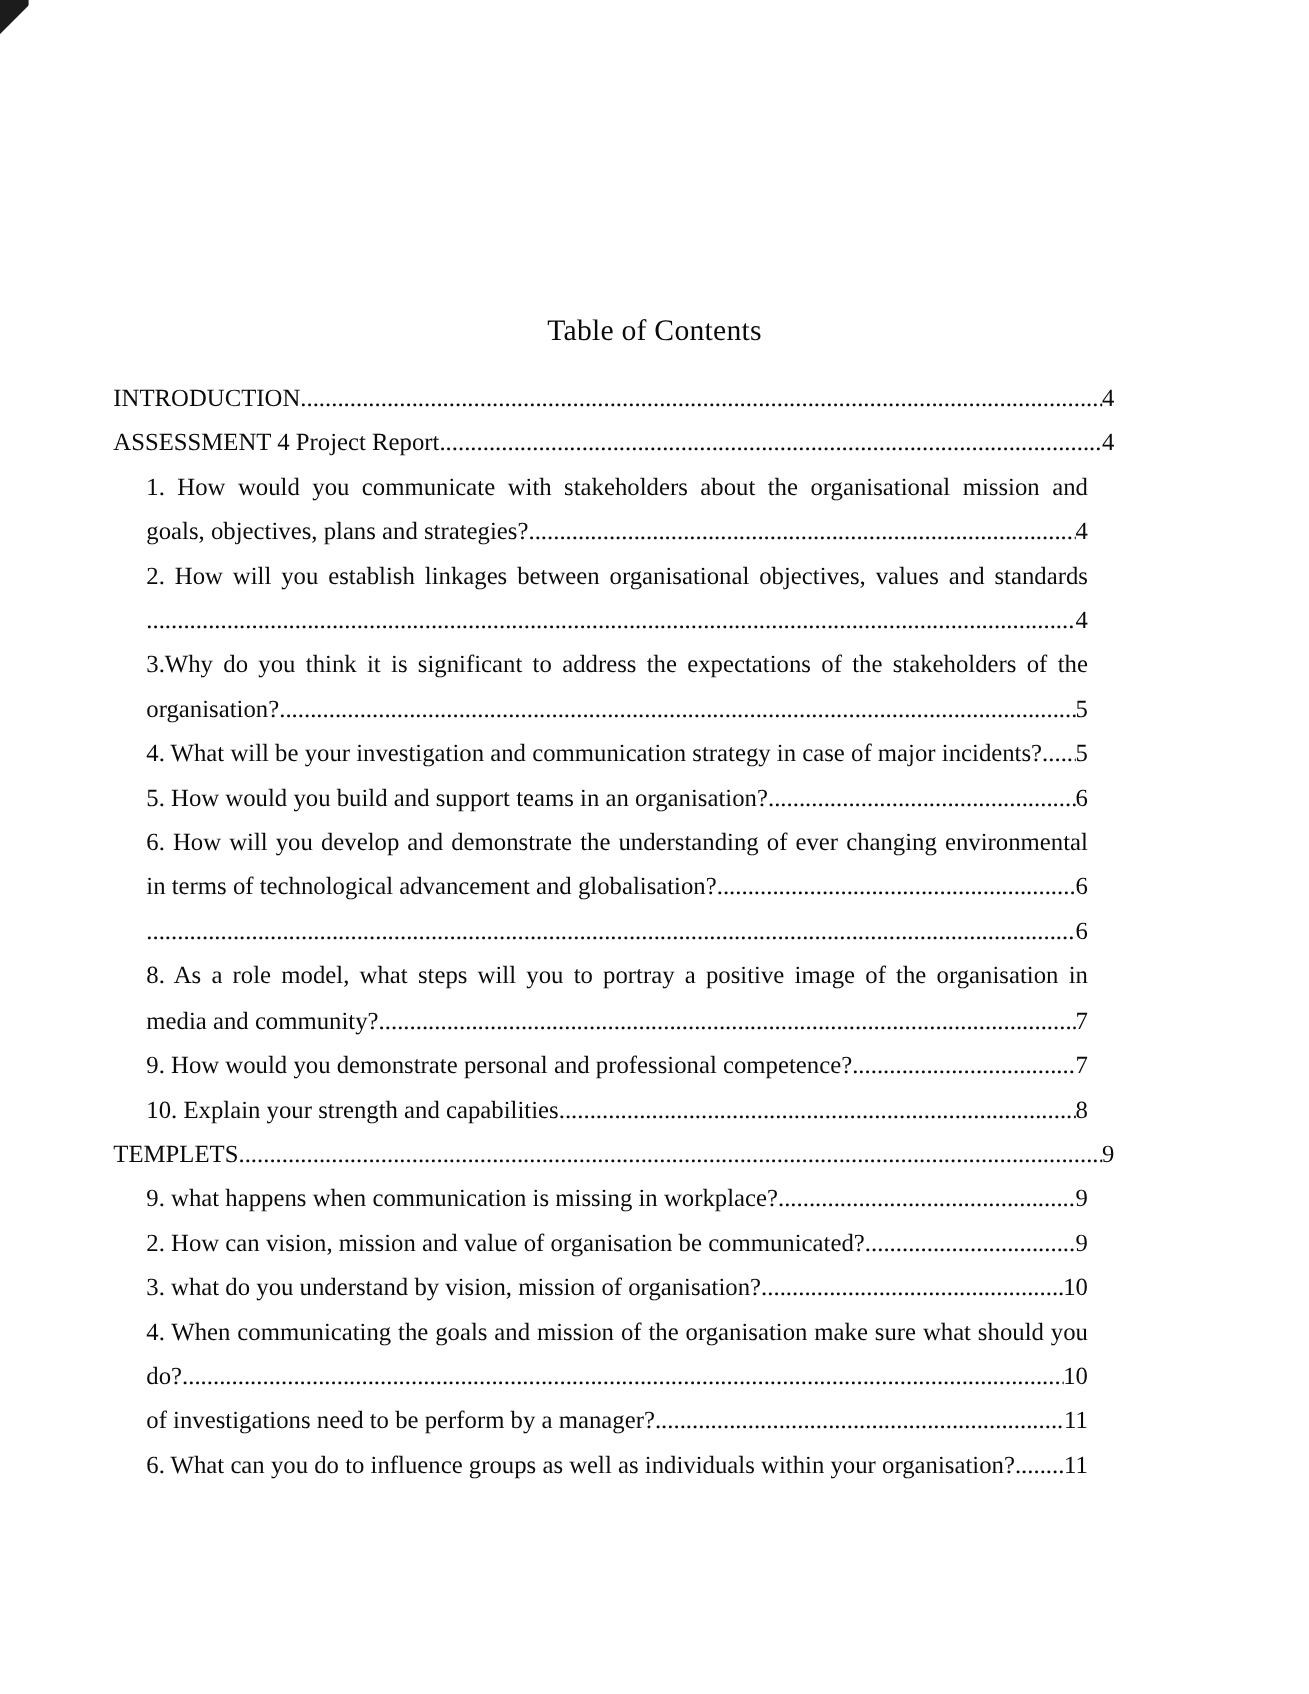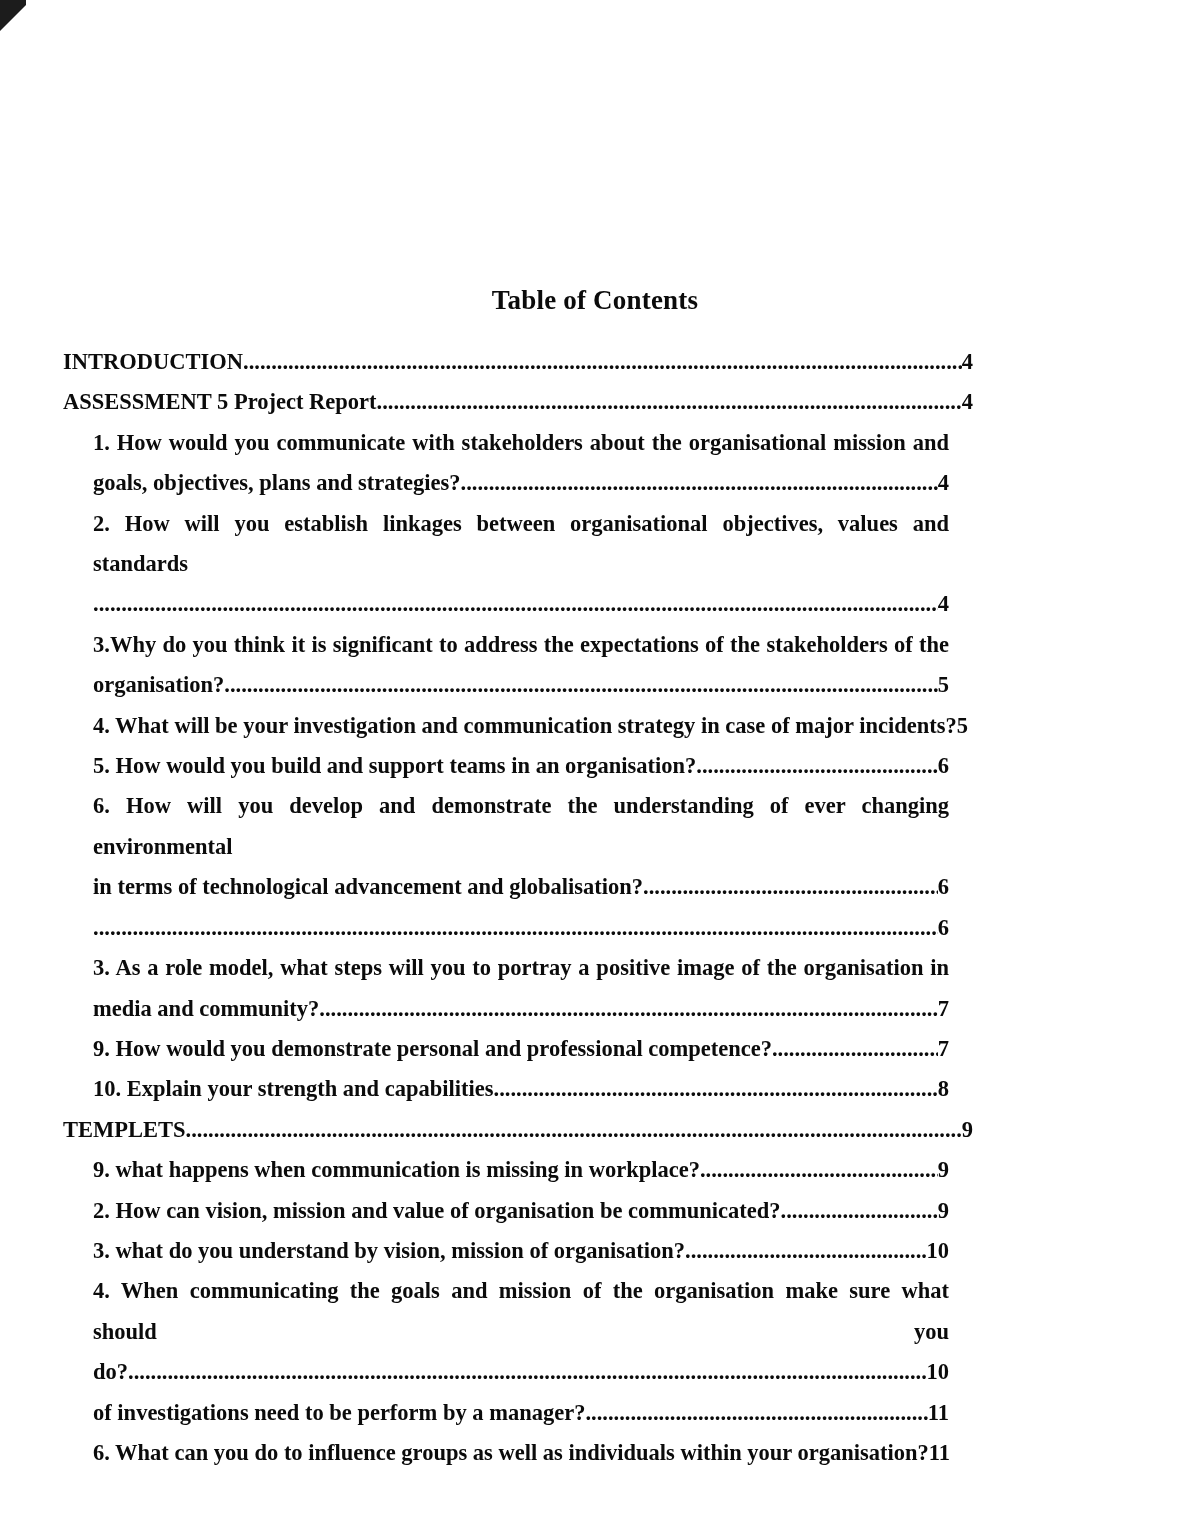--- a/index.html
+++ b/index.html
@@ -16,29 +16,28 @@
     position: absolute;
     top: 0; left: 0;
     width: 26px; height: 40px;
     background: linear-gradient(135deg, #1c1c1c 46%, transparent 48%);
   }
   .doc-title {
     padding-top: 285px;
     margin-bottom: 26px;
     text-align: center;
     font-size: 27px;
-    font-weight: bold;
+    font-weight: normal;
     letter-spacing: 0.2px;
   }
   .toc {
-    margin-left: 63px;
+    margin-left: 103px;
     width: 910px;
     font-size: 22.5px;
     line-height: 40.4px;
-    font-weight: bold;
   }
   .entry.lvl1 { padding-left: 0; padding-right: 0; }
   .entry.lvl2 { padding-left: 30px; padding-right: 24px; }
   .line.mid {
     text-align: justify;
     text-align-last: justify;
   }
   .line.last {
     display: flex;
     align-items: baseline;
@@ -66,21 +65,21 @@
   <div class="toc">
       <div class="entry lvl1">
         <div class="line last">
           <span class="t">INTRODUCTION</span>
           <span class="dots">............................................................................................................................................................................................................................................................................................................</span>
           <span class="pg">4</span>
         </div>
       </div>
       <div class="entry lvl1">
         <div class="line last">
-          <span class="t">ASSESSMENT 5 Project Report</span>
+          <span class="t">ASSESSMENT 4 Project Report</span>
           <span class="dots">............................................................................................................................................................................................................................................................................................................</span>
           <span class="pg">4</span>
         </div>
       </div>
       <div class="entry lvl2">
         <div class="line mid">1. How would you communicate with stakeholders about the organisational mission and</div>
         <div class="line last">
           <span class="t">goals, objectives, plans and strategies?</span>
           <span class="dots">............................................................................................................................................................................................................................................................................................................</span>
           <span class="pg">4</span>
@@ -123,21 +122,21 @@
           <span class="pg">6</span>
         </div>
       </div>
       <div class="entry lvl2">
         <div class="line last">
           <span class="dots">............................................................................................................................................................................................................................................................................................................</span>
           <span class="pg">6</span>
         </div>
       </div>
       <div class="entry lvl2">
-        <div class="line mid">3. As a role model, what steps will you to portray a positive image of the organisation in</div>
+        <div class="line mid">8. As a role model, what steps will you to portray a positive image of the organisation in</div>
         <div class="line last">
           <span class="t">media and community?</span>
           <span class="dots">............................................................................................................................................................................................................................................................................................................</span>
           <span class="pg">7</span>
         </div>
       </div>
       <div class="entry lvl2">
         <div class="line last">
           <span class="t">9. How would you demonstrate personal and professional competence?</span>
           <span class="dots">............................................................................................................................................................................................................................................................................................................</span>

